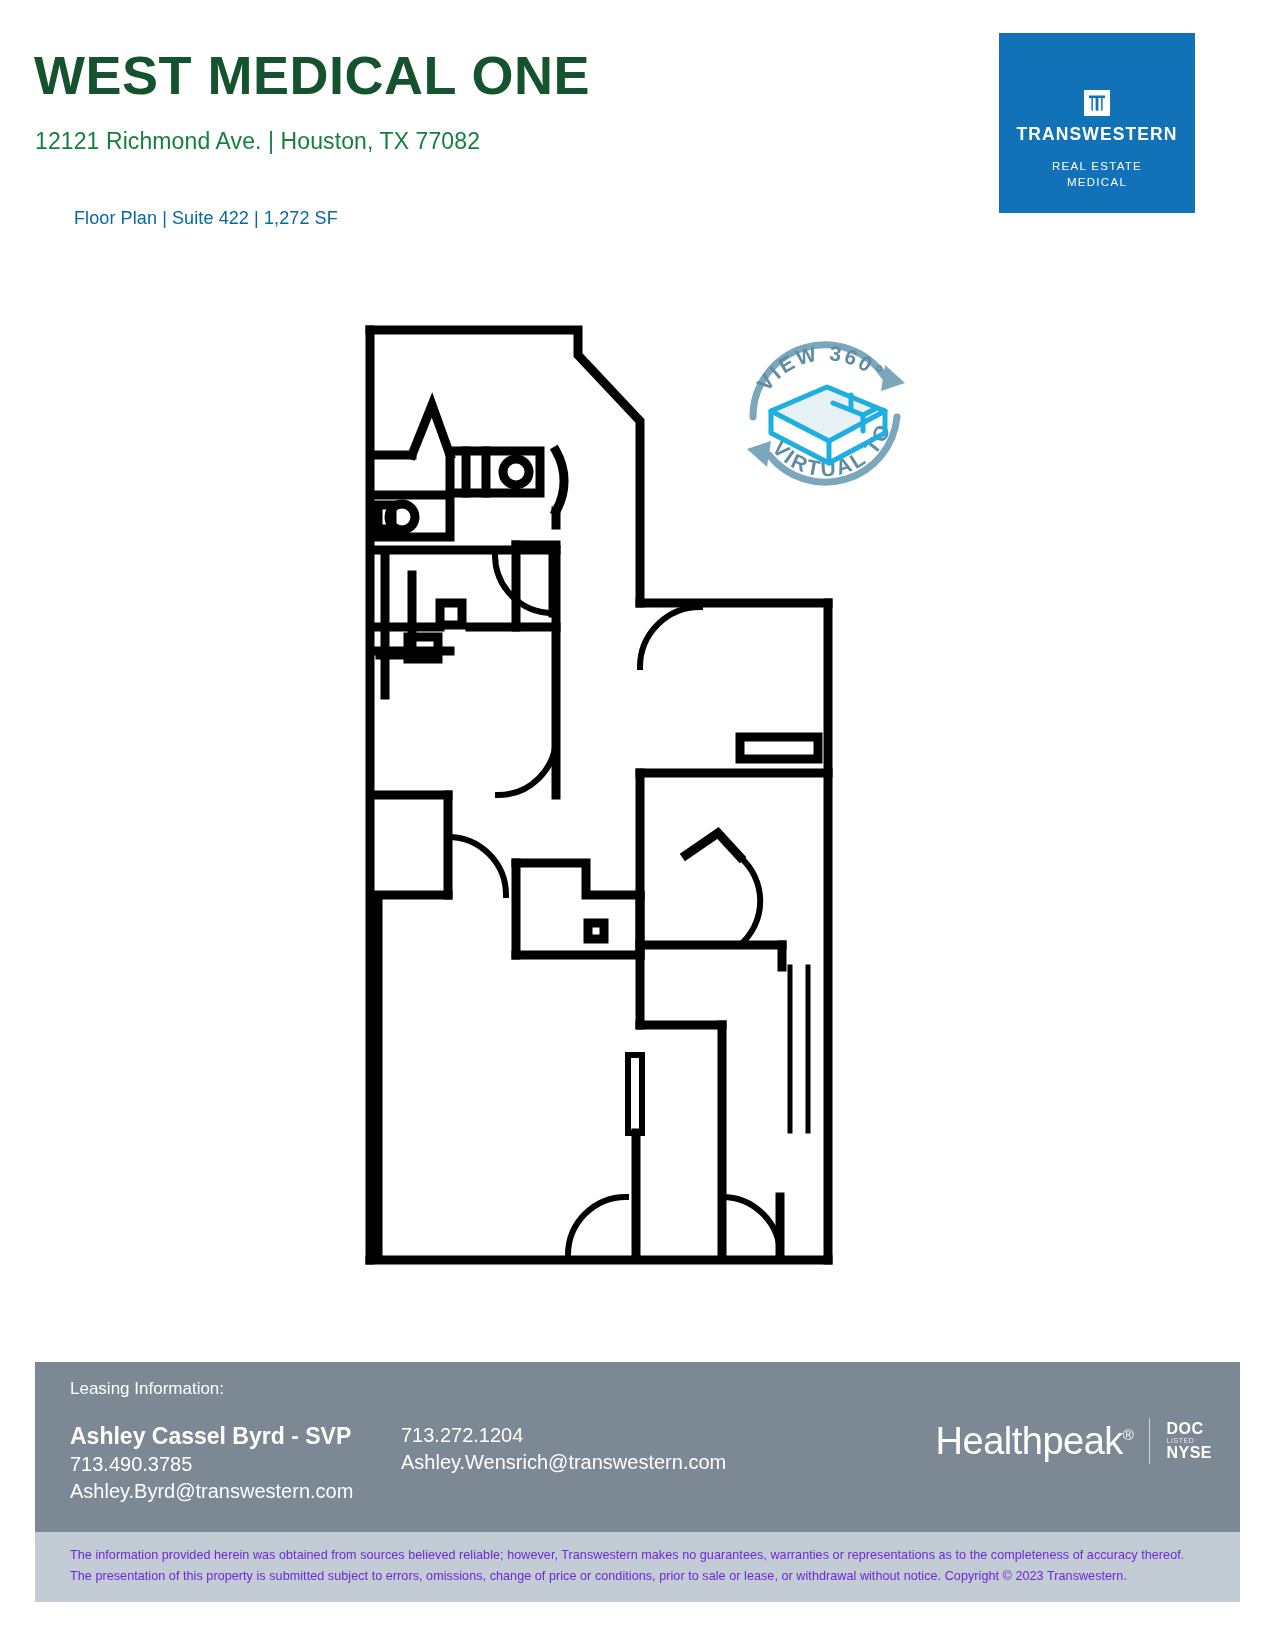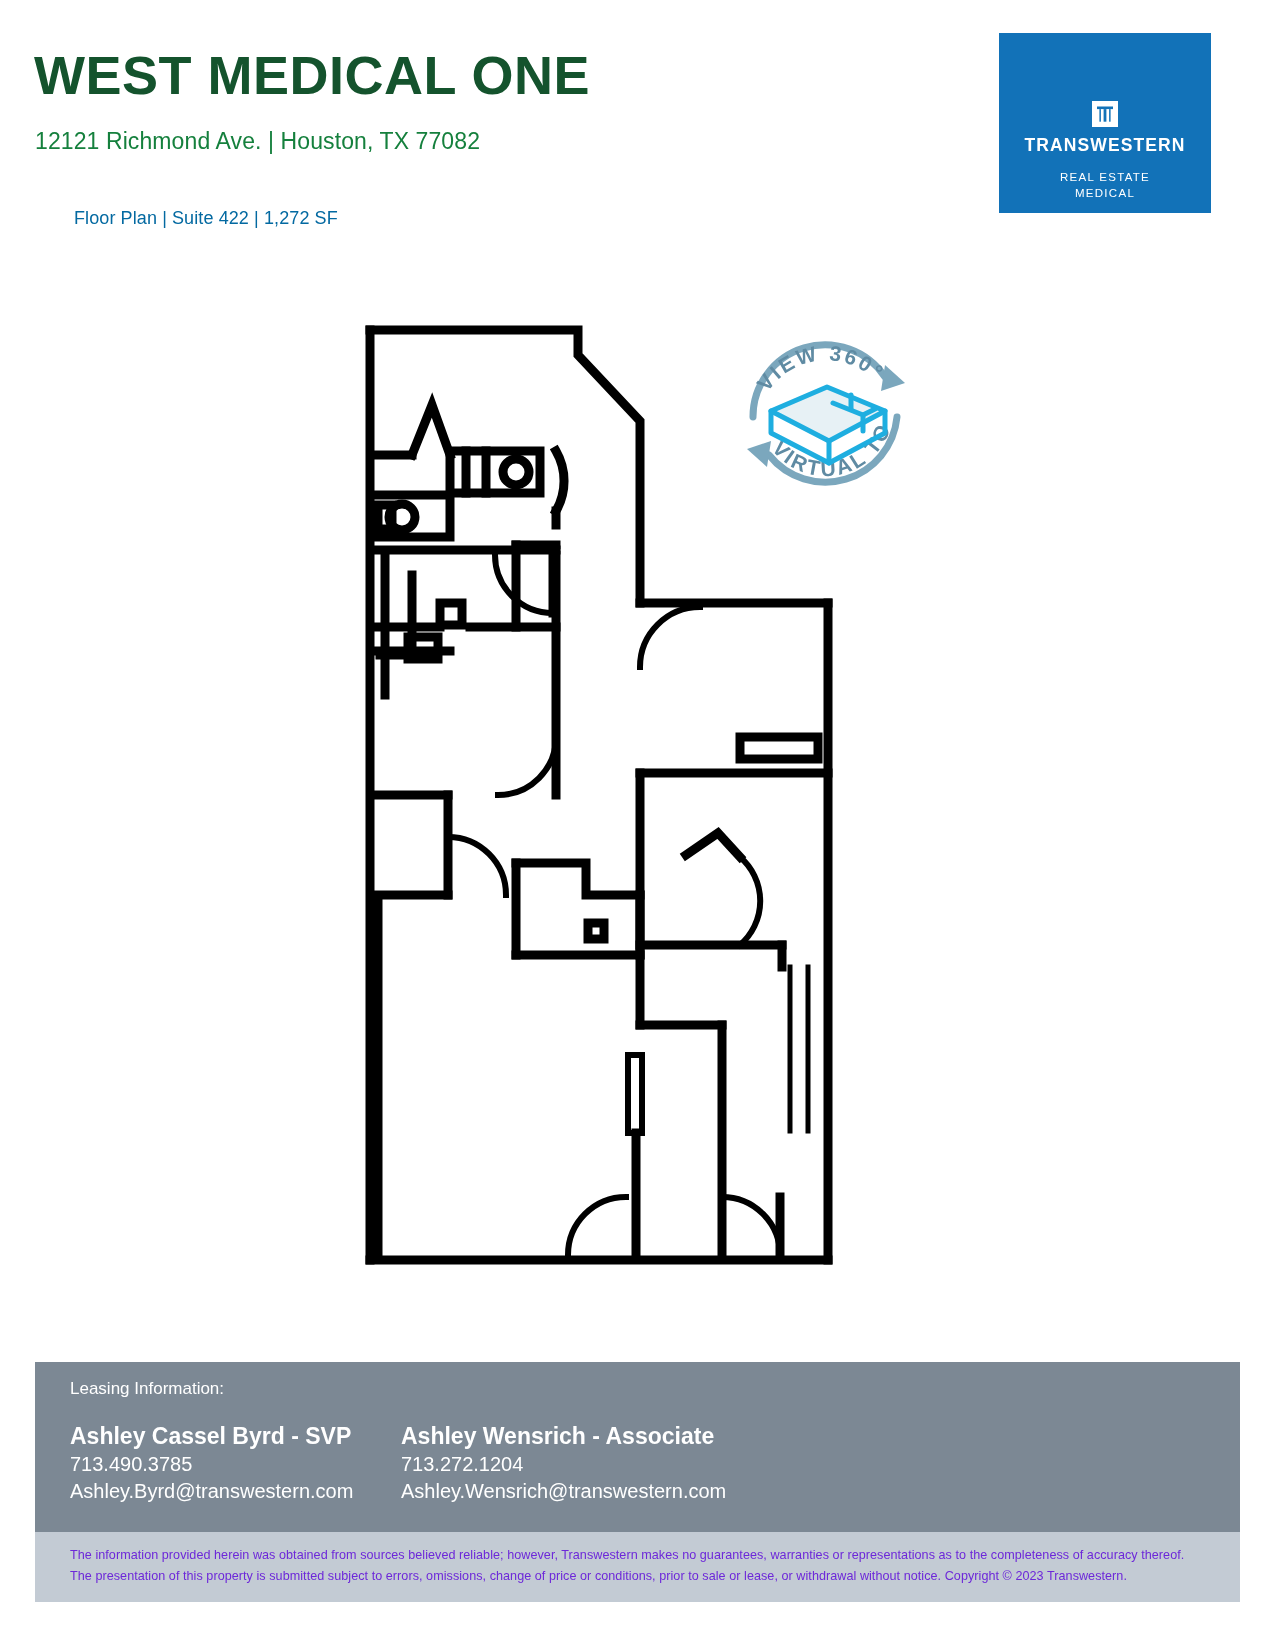--- a/index.html
+++ b/index.html
@@ -51,27 +51,27 @@
     color: #0369a1;
     letter-spacing: 0.1px;
     white-space: nowrap;
   }
 
   
   .tw-logo {
     position: absolute;
     left: 999px;
     top: 33px;
-    width: 212px;
+    width: 196px;
     height: 180px;
     background: #1272b8;
     display: flex;
     flex-direction: column;
     align-items: center;
-    justify-content: center;
+    justify-content: flex-start;
   }
   .tw-mark {
     margin-top: 57px;
     width: 26px;
     height: 26px;
     background: #ffffff;
     display: block;
     position: relative;
   }
   .tw-name {
@@ -363,23 +363,31 @@
 <div class="footer">
   <div class="leasing-label">Leasing Information:</div>
 
   <div class="contact c1">
     <div class="contact-name">Ashley Cassel Byrd - SVP</div>
     <div class="contact-phone">713.490.3785</div>
     <div class="contact-email">Ashley.Byrd@transwestern.com</div>
   </div>
 
   <div class="contact c2">
-    <div class="contact-name">Ashley  Wensrich - Associate</div>
     <div class="contact-phone">713.272.1204</div>
     <div class="contact-email">Ashley.Wensrich@transwestern.com</div>
   </div>
 
+  <div class="hp-logo">
+    <div class="hp-word"><span>Healthpeak</span><span class="hp-reg">®</span></div>
+    <div class="hp-divider"></div>
+    <div class="hp-ticker">
+      <div class="hp-doc">DOC</div>
+      <div class="hp-listed">LISTED</div>
+      <div class="hp-nyse">NYSE</div>
+    </div>
+  </div>
 </div>
 
 <div class="disclaimer">
   <p>The information provided herein was obtained from sources believed reliable; however, Transwestern makes no guarantees, warranties or representations as to the completeness of accuracy thereof.</p>
   <p>The presentation of this property is submitted subject to errors, omissions, change of price or conditions, prior to sale or lease, or withdrawal without notice. Copyright © 2023 Transwestern.</p>
 </div>
 
 </body></html>

